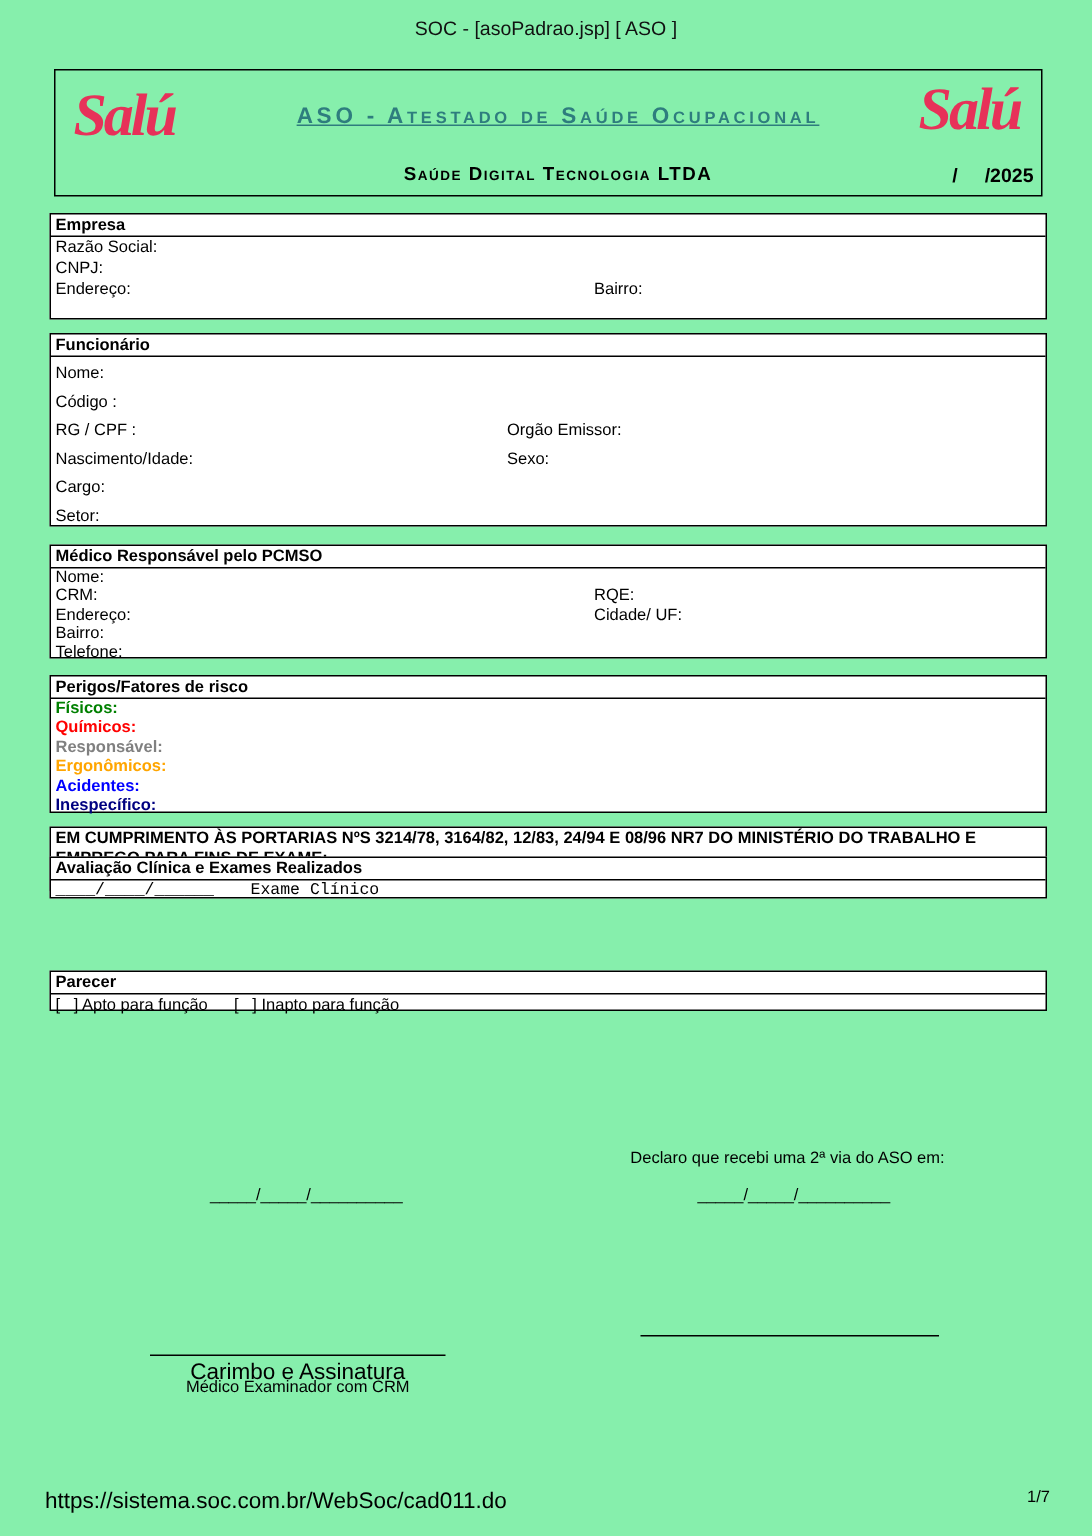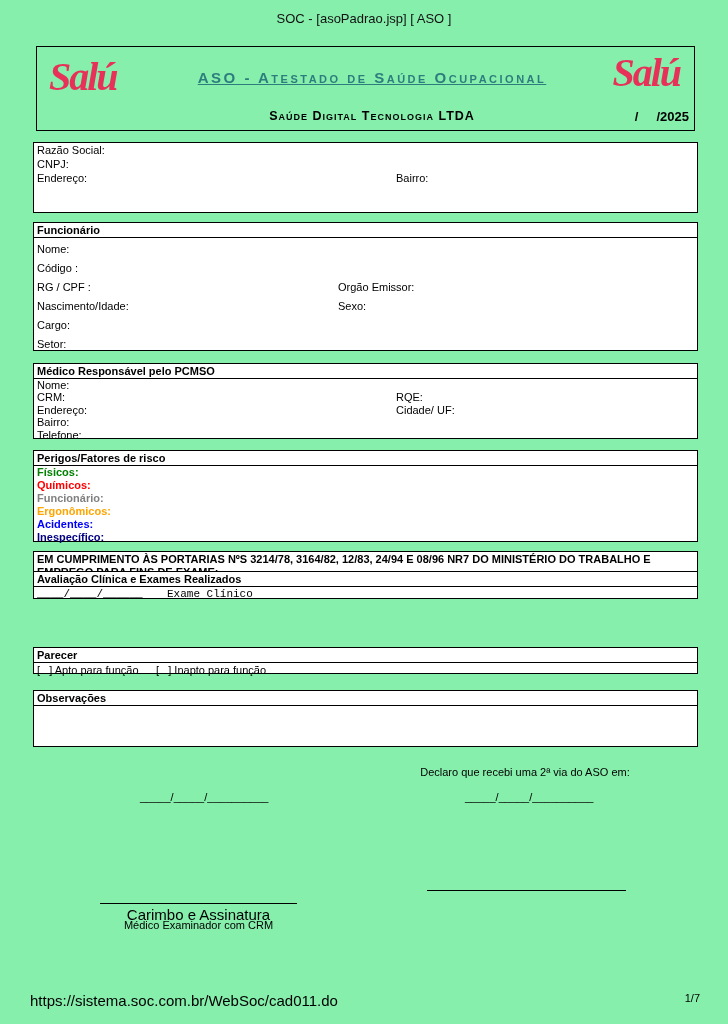--- a/index.html
+++ b/index.html
@@ -105,20 +105,21 @@
 
   <div class="header-box">
     <div class="logo logo-left" style="color: rgb(231, 49, 89);">Salú</div>
     <div class="aso-title" style="color: rgb(46, 125, 126);">ASO - Atestado de Saúde Ocupacional</div>
     <div class="company">Saúde Digital Tecnologia LTDA</div>
     <div class="hdr-date pre">/     /2025</div>
     <div class="logo logo-right" style="color: rgb(231, 49, 89);">Salú</div>
   </div>
 
   <div class="box b-empresa">
+    <div class="sec-title">Empresa</div>
     <div class="row">
       <span>Razão Social:</span>
     </div>
     <div class="row">
       <span>CNPJ:</span>
     </div>
     <div class="row">
       <span>Endereço:</span>
       <span class="c2-362">Bairro:</span>
     </div>
@@ -168,21 +169,21 @@
     </div>
     <div class="row">
       <span>Telefone:</span>
     </div>
   </div>
 
   <div class="box b-perigos">
     <div class="sec-title">Perigos/Fatores de risco</div>
     <div class="row" style="color: rgb(0, 128, 0);">Físicos:</div>
     <div class="row" style="color: rgb(255, 0, 0);">Químicos:</div>
-    <div class="row" style="color: rgb(128, 128, 128);">Funcionário:</div>
+    <div class="row" style="color: rgb(128, 128, 128);">Responsável:</div>
     <div class="row" style="color: rgb(255, 165, 0);">Ergonômicos:</div>
     <div class="row" style="color: rgb(0, 0, 255);">Acidentes:</div>
     <div class="row" style="color: rgb(0, 0, 128);">Inespecífico:</div>
   </div>
 
   <div class="box b-cumprimento">
     <div class="sec-title">EM CUMPRIMENTO ÀS PORTARIAS NºS 3214/78, 3164/82, 12/83, 24/94 E 08/96 NR7 DO MINISTÉRIO DO TRABALHO E EMPREGO PARA FINS DE EXAME:</div>
     <div class="row">Admissional</div>
   </div>
 
@@ -195,23 +196,20 @@
   </div>
 
   <div class="box b-parecer">
     <div class="sec-title">Parecer</div>
     <div class="row">
       <span class="pre">[   ] Apto para função</span>
       <span class="inapto-opt pre">[   ] Inapto para função</span>
     </div>
   </div>
 
-  <div class="box b-observacoes">
-    <div class="sec-title">Observações</div>
-  </div>
 
   <div class="declaro">Declaro que recebi uma 2ª via do ASO em:</div>
   <div class="date-line date-line-left">_____/_____/__________</div>
   <div class="date-line date-line-right">_____/_____/__________</div>
 
   <div class="sig-line-right"></div>
   <div class="sig-line-left"></div>
   <div class="sig-caption-1">Carimbo e Assinatura</div>
   <div class="sig-caption-2">Médico Examinador com CRM</div>
 

